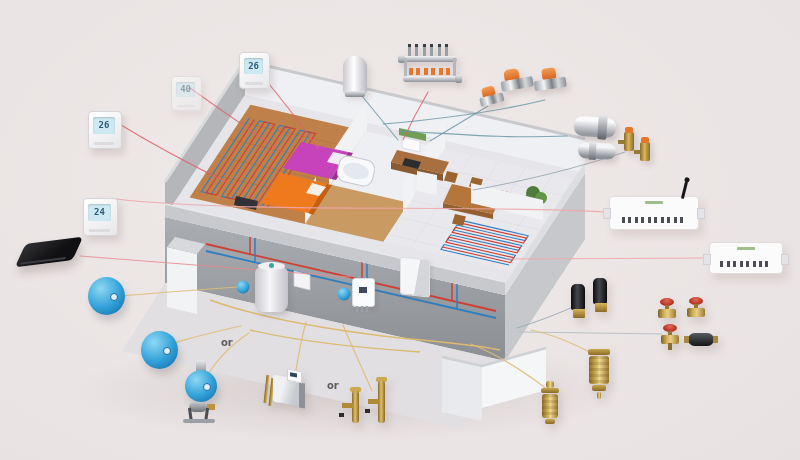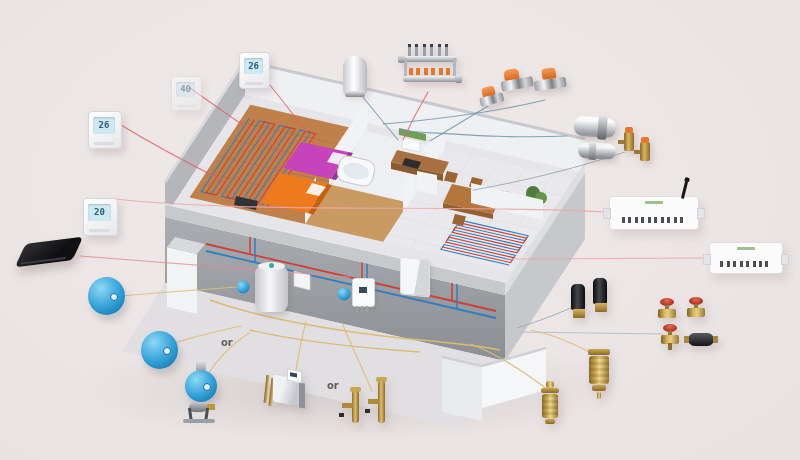--- a/index.html
+++ b/index.html
@@ -311,21 +311,21 @@
   <div class="btnrow"></div>
 </div>
 <div class="comp tstat" style="left:239px;top:32px;width:29px;height:35px">
   <div class="lcd lcd-green">
         <span>26</span>
       </div>
   <div class="btnrow"></div>
 </div>
 <div class="comp tstat" style="left:83px;top:178px;width:33px;height:36px">
   <div class="lcd">
-        <span>20</span>
+        <span>24</span>
       </div>
   <div class="btnrow"></div>
 </div>
 
 <div class="comp trvhead" style="left:343px;top:56px"></div>
 
 <div class="comp manifold" style="left:403px;top:46px;width:54px;height:44px">
   <div class="tips"></div>
   <div class="stubs"></div>
   <div class="mbar" style="top:10px"></div>

